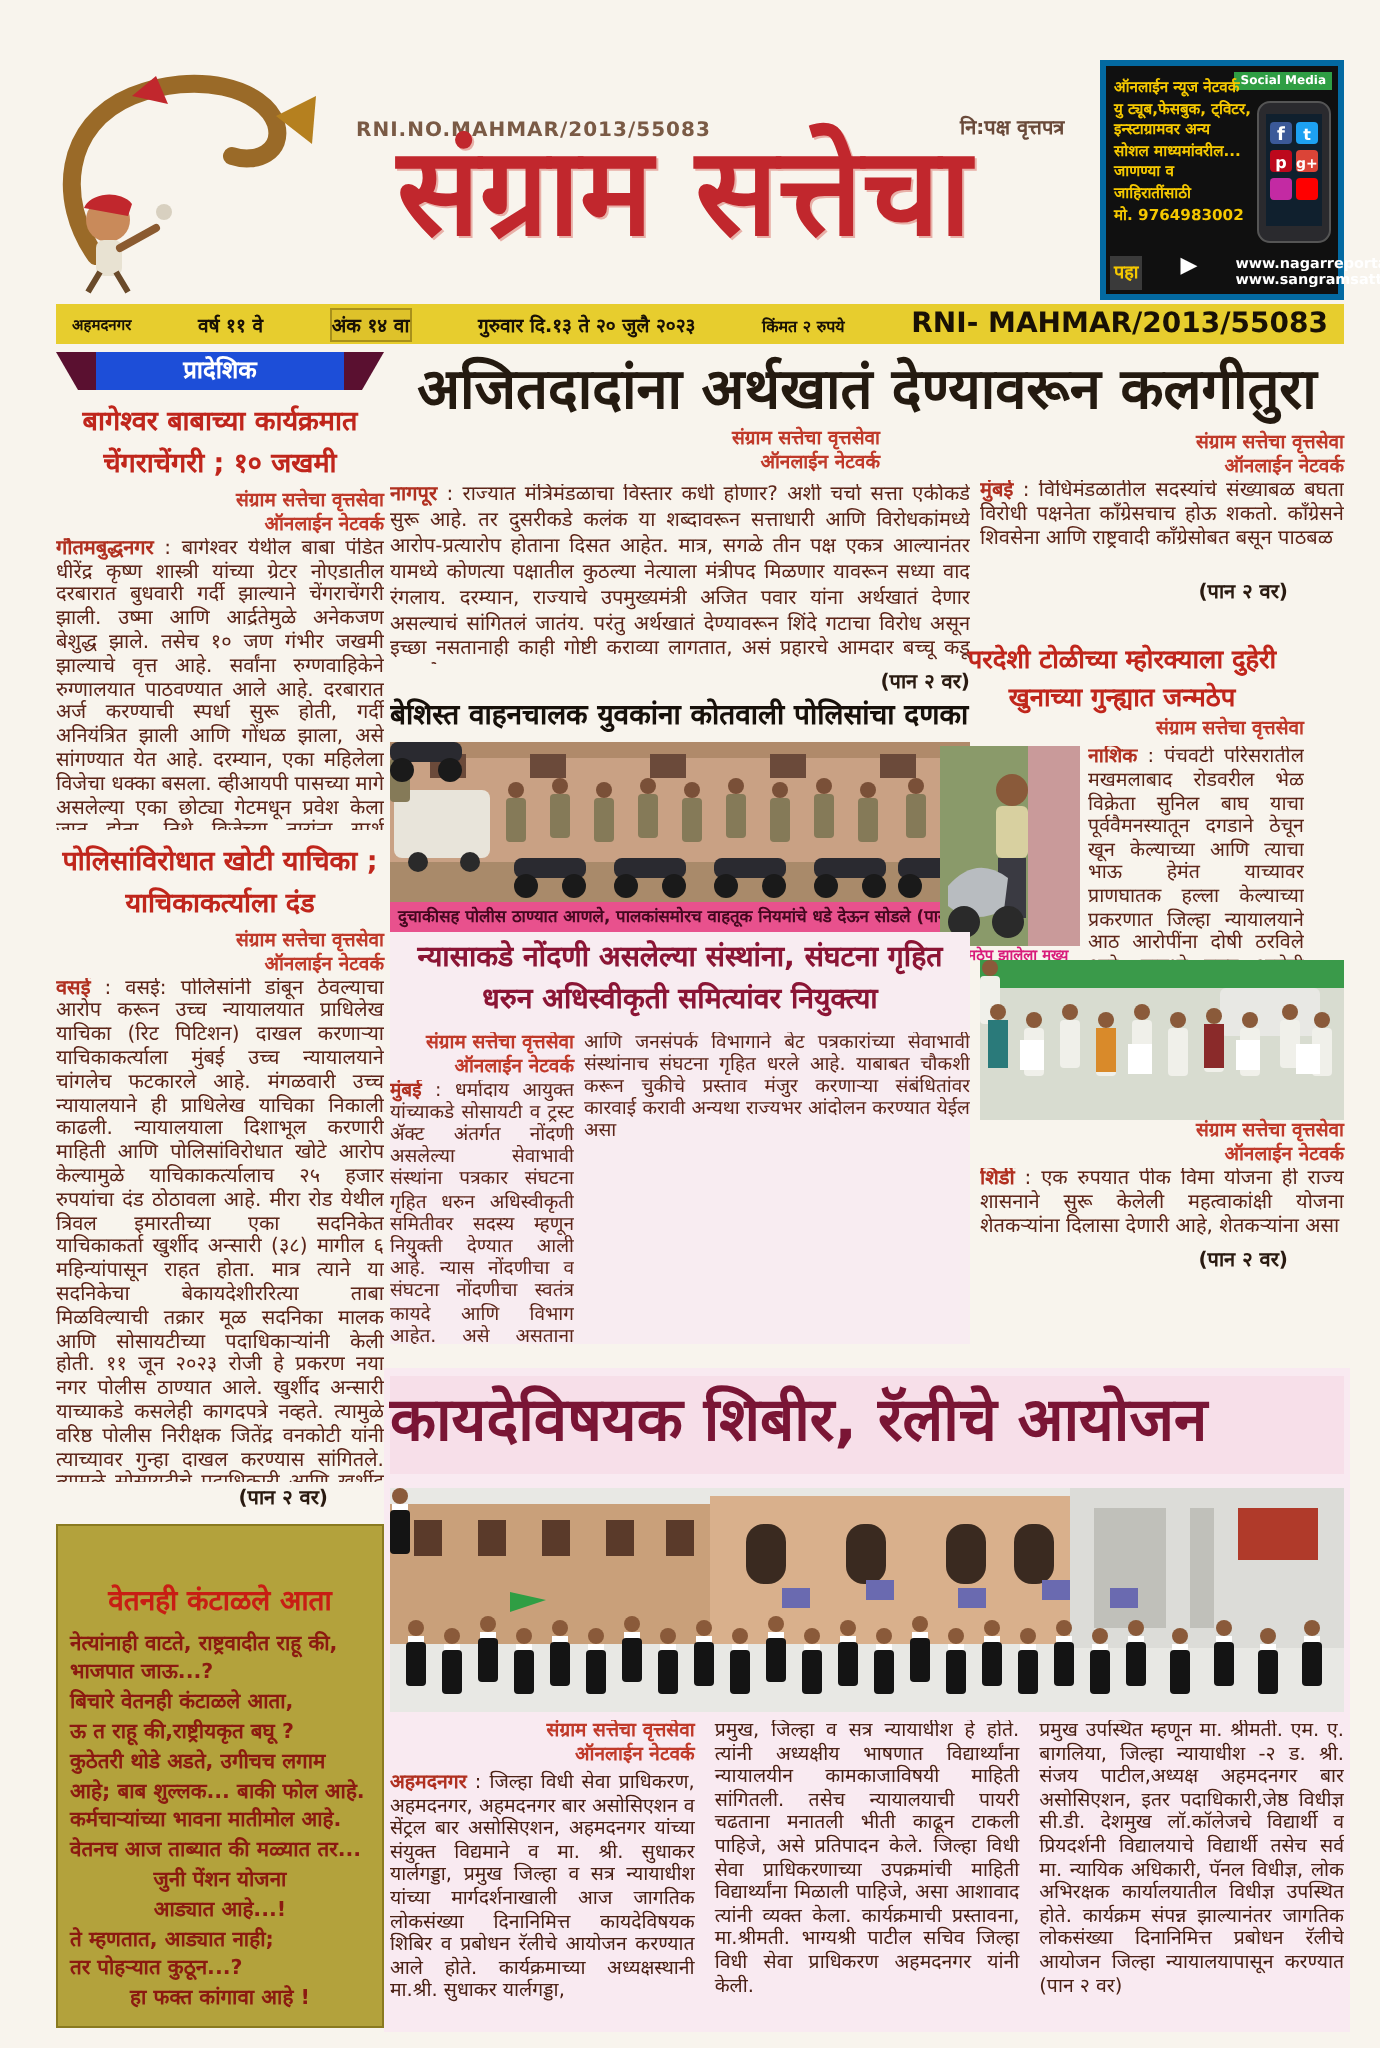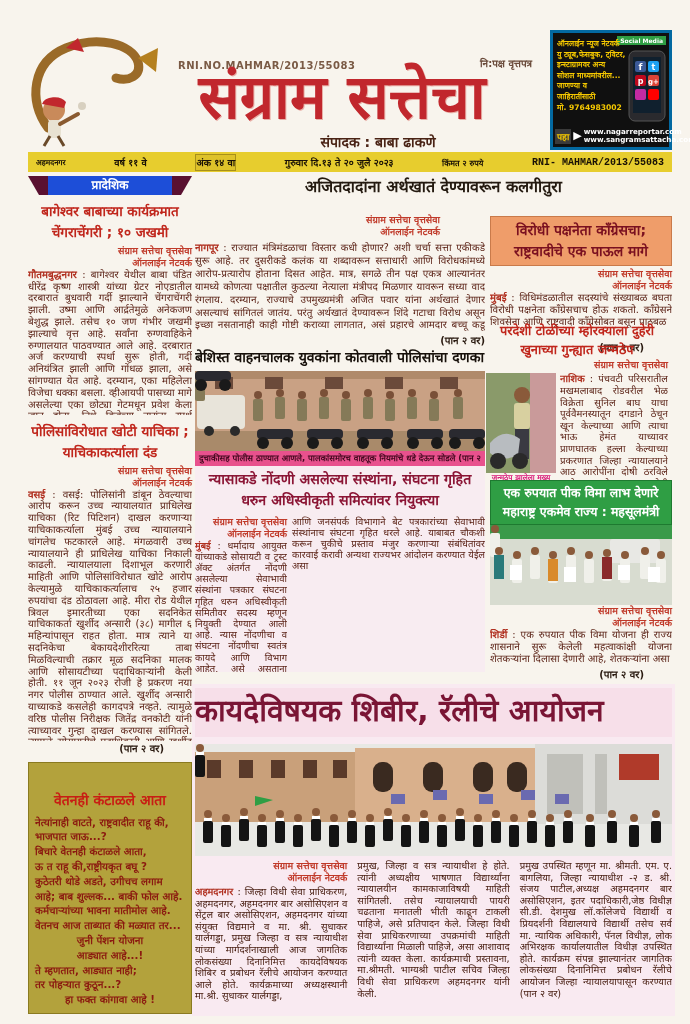--- a/index.html
+++ b/index.html
@@ -9,67 +9,67 @@
   .logo{position:absolute;left:-8px;top:8px;width:152px;height:120px;}
   .rni-top{position:absolute;left:150px;top:40px;font-size:10px;font-weight:bold;color:#7a5a45;letter-spacing:.5px;}
   .paper-title{position:absolute;left:118px;top:42px;width:392px;margin:0;text-align:center;font-size:61px;line-height:1.15;font-weight:bold;color:#c1272d;text-shadow:1px 1px 0 #e8b0a8;}
   .tagline{position:absolute;left:452px;top:36px;font-size:10px;font-weight:bold;color:#6a4a3a;}
   .editor{position:absolute;left:230px;top:112px;width:240px;text-align:center;font-size:14px;font-weight:bold;color:#4a2315;}
   .ad{position:absolute;right:0;top:10px;width:122px;height:120px;background:#101010;border:3px solid #0369a1;box-sizing:border-box;}
   .ad-tag{position:absolute;right:3px;top:3px;background:#2f9e44;color:#fff;font-size:6px;font-weight:bold;padding:1px 3px;}
   .ad-text{position:absolute;left:4px;top:6px;width:74px;}
   .ad-line{font-size:7.6px;font-weight:bold;color:#f5c800;line-height:10.6px;white-space:nowrap;}
   .ad-phone{position:absolute;right:2px;top:16px;}
-  .ad-bottom{position:absolute;left:2px;right:2px;bottom:2px;display:flex;align-items:center;gap:2px;}
+  .ad-bottom{position:absolute;left:2px;right:2px;bottom:2px;display:flex;gap:19px;}
   .ad-see{color:#f5c800;font-size:9px;font-weight:bold;background:#3a3a3a;padding:1px 2px;}
   .ad-arrow{color:#fff;font-size:11px;line-height:10px;}
   .ad-urls{flex:1;}
   .ad-url{font-size:7.2px;font-weight:bold;color:#ffffff;line-height:8.6px;white-space:nowrap;}
   
   .strip{position:absolute;left:28px;top:152px;width:644px;height:20px;background:#e7cd2e;display:flex;align-items:center;justify-content:space-between;padding:0 8px;box-sizing:border-box;font-weight:bold;color:#191105;}
   .strip .city{font-size:7.5px;}
   .strip .yr{font-size:9.5px;}
   .strip .issue{font-size:9.5px;background:#dec22a;border:1px solid #a8901a;padding:1px 0;}
   .strip .date{font-size:9.5px;}
   .strip .price{font-size:8px;}
-  .strip .rni{font-size:10px;font-family:Liberation Mono, monospace;}
+  .strip .rni{font-size:14px;}
   
   .byline{font-size:9.5px;font-weight:bold;color:#c03a2a;text-align:right;line-height:12px;}
   .dl{font-weight:bold;color:#b03020;}
   .body-txt{color:#5c2418;text-align:justify;overflow:hidden;}
   .more{text-align:right;font-weight:bold;font-size:10px;color:#2a1a10;padding-right:28px;}
   
   .leftcol{position:absolute;left:28px;top:176px;width:164px;height:840px;}
   .banner{height:19px;display:flex;}
   .banner .tri{width:20px;background:#5a1030;}
   .banner .tri.l{clip-path:polygon(0 0,100% 0,100% 100%,55% 100%);}
   .banner .tri.r{clip-path:polygon(0 0,100% 0,45% 100%,0 100%);}
   .banner .lbl{flex:1;background:#1d4ed8;color:#fff;font-size:12px;font-weight:bold;text-align:center;line-height:19px;}
   .lc-h{font-size:13.5px;font-weight:bold;color:#c0261c;text-align:center;line-height:1.55;margin:6px 0 2px;}
   .lc-body{font-size:10px;line-height:11.8px;}
   .h146{height:146px;} .h252{height:252px;}
   .poem{margin-top:7px;background:#b3a23c;border:1px solid #8a7a20;padding:7px 6px;height:236px;overflow:hidden;box-sizing:content-box;}
   .poem-title{font-size:14px;color:#c81e14;font-weight:bold;text-align:center;margin-bottom:6px;margin-top:20px;}
   .poem-line{font-size:10.3px;font-weight:bold;color:#8b1a10;line-height:14.8px;}
   .poem-sign{text-align:left;font-size:13px;font-weight:bold;color:#8b1a10;margin-top:6px;}
   
-  .lead-h{position:absolute;left:195px;top:176px;width:477px;margin:0;font-size:16px;font-weight:bold;color:#241a10;text-align:center;line-height:1.35;}
+  .lead-h{position:absolute;left:195px;top:176px;width:477px;margin:0;font-size:28px;font-weight:bold;color:#241a10;text-align:center;line-height:1.35;}
   .lead-by{position:absolute;left:240px;top:214px;width:200px;}
   .lead-body{position:absolute;left:195px;top:242px;width:290px;height:90px;font-size:10px;line-height:12.9px;}
   .lead-more{position:absolute;left:195px;top:333px;width:290px;}
   
   .opp{position:absolute;left:490px;top:216px;width:182px;}
   .opp-h{background:#ef9d6a;border:1px solid #c97a4a;color:#7a1020;font-size:14px;font-weight:bold;text-align:center;line-height:1.5;padding:3px 2px;margin:0 0 2px;}
   .opp-body{font-size:10px;line-height:12px;height:48px;}
   
   .pol-h{position:absolute;left:195px;top:347px;width:342px;margin:0;font-size:14px;font-weight:bold;color:#17100a;white-space:nowrap;overflow:hidden;}
   .pol-photo{position:absolute;left:195px;top:371px;width:290px;height:80px;}
   .pol-cap{position:absolute;left:195px;top:451px;width:290px;height:15px;background:#e8518d;color:#44081f;font-size:8.4px;font-weight:bold;text-align:center;line-height:15px;overflow:hidden;}
   
-  .mur{position:absolute;left:486px;top:321px;width:182px;}
+  .mur{position:absolute;left:470px;top:321px;width:182px;}
   .mur-h{margin:0;font-size:12.8px;font-weight:bold;color:#c0261c;text-align:center;line-height:1.5;}
   .mur-row{display:flex;gap:4px;margin-top:2px;}
   .mur-photo-wrap{width:70px;}
   .mur-cap{font-size:7.4px;font-weight:bold;color:#d81b7a;text-align:center;line-height:9px;}
   .mur-body{flex:1;font-size:9.8px;line-height:11.6px;height:112px;}
   
   .crop{position:absolute;left:490px;top:480px;width:182px;}
   .crop-h{margin:0;background:#2f9e44;border:1px solid #1e7a30;color:#fff;font-size:12.4px;font-weight:bold;text-align:center;line-height:1.5;padding:3px 2px;}
   .crop-body{font-size:10px;line-height:12px;height:38px;}
   
@@ -100,21 +100,20 @@
       <circle cx="34" cy="82" r="11" fill="#c98a5a"></circle>
       <path d="M22,76 a13 9 0 0 1 24,-2 l-2,6 z" fill="#c1272d"></path>
       <rect x="28" y="92" width="13" height="18" rx="4" fill="#e8e2d2"></rect>
       <path d="M40,96 L58,86" stroke="#8a5a30" stroke-width="4" stroke-linecap="round"></path>
       <path d="M30,108 l-6,10 M38,108 l6,10" stroke="#6a4a2a" stroke-width="3"></path>
       <circle cx="62" cy="78" r="4" fill="#d8d0c0"></circle>
     </svg>
     <div class="rni-top">RNI.NO.MAHMAR/2013/55083</div>
     <div class="tagline">नि:पक्ष वृत्तपत्र</div>
     <h1 class="paper-title">संग्राम सत्तेचा</h1>
-    <div class="editor">संपादक : बाबा ढाकणे</div>
 
     <div class="ad">
       <span class="ad-tag">Social Media</span>
       <div class="ad-text">
         <div class="ad-line">ऑनलाईन न्यूज नेटवर्क</div>
         <div class="ad-line">यु ट्यूब,फेसबुक, ट्विटर,</div>
         <div class="ad-line">इन्स्टाग्रामवर अन्य</div>
         <div class="ad-line">सोशल माध्यमांवरील...</div>
         <div class="ad-line">जाणण्या व</div>
         <div class="ad-line">जाहिरातींसाठी</div>
@@ -207,21 +206,20 @@
     <div>संग्राम सत्तेचा वृत्तसेवा</div>
       <div>ऑनलाईन नेटवर्क</div>
   </div>
   <div class="body-txt lead-body">
     <span class="dl">नागपूर</span>
     <span>: राज्यात मंत्रिमंडळाचा विस्तार कधी होणार? अशी चर्चा सत्ता एकीकडे सुरू आहे. तर दुसरीकडे कलंक या शब्दावरून सत्ताधारी आणि विरोधकांमध्ये आरोप-प्रत्यारोप होताना दिसत आहेत. मात्र, सगळे तीन पक्ष एकत्र आल्यानंतर यामध्ये कोणत्या पक्षातील कुठल्या नेत्याला मंत्रीपद मिळणार यावरून सध्या वाद रंगलाय. दरम्यान, राज्याचे उपमुख्यमंत्री अजित पवार यांना अर्थखातं देणार असल्याचं सांगितलं जातंय. परंतु अर्थखातं देण्यावरून शिंदे गटाचा विरोध असून इच्छा नसतानाही काही गोष्टी कराव्या लागतात, असं प्रहारचे आमदार बच्चू कडू म्हणाले.</span>
   </div>
   <div class="more lead-more">(पान २ वर)</div>
 
   <section class="opp">
-    <h2 class="opp-h">विरोधी पक्षनेता काँग्रेसचा; राष्ट्रवादीचे एक पाऊल मागे</h2>
     <div class="byline">
       <div>संग्राम सत्तेचा वृत्तसेवा</div>
         <div>ऑनलाईन नेटवर्क</div>
     </div>
     <div class="body-txt opp-body">
       <span class="dl">मुंबई</span>
       <span>: विधिमंडळातील सदस्यांचे संख्याबळ बघता विरोधी पक्षनेता काँग्रेसचाच होऊ शकतो. काँग्रेसने शिवसेना आणि राष्ट्रवादी काँग्रेसोबत बसून पाठबळ</span>
     </div>
     <div class="more">(पान २ वर)</div>
   </section>
@@ -287,21 +285,20 @@
       </div>
       <div class="body-txt mur-body">
         <span class="dl">नाशिक</span>
         <span>: पंचवटी परिसरातील मखमलाबाद रोडवरील भेळ विक्रेता सुनिल बाघ याचा पूर्ववैमनस्यातून दगडाने ठेचून खून केल्याच्या आणि त्याचा भाऊ हेमंत याच्यावर प्राणघातक हल्ला केल्याच्या प्रकरणात जिल्हा न्यायालयाने आठ आरोपींना दोषी ठरविले आहे. यामध्ये मुख्य आरोपी कुंदन परदेशी यास जन्मठेपेची</span>
       </div>
     </div>
     <div class="more">(पान २ वर)</div>
   </section>
 
   <section class="crop">
-    <h2 class="crop-h">एक रुपयात पीक विमा लाभ देणारे महाराष्ट्र एकमेव राज्य : महसूलमंत्री</h2>
     <svg width="182" height="80" viewBox="0 0 182 80" preserveAspectRatio="none">
       <rect width="182" height="80" fill="#d8dcd0"></rect>
       <rect width="182" height="14" fill="#3a9a4a"></rect>
       <rect x="120" y="14" width="50" height="24" rx="3" fill="#e8e8e4"></rect>
       <g id="per">
           <circle cx="5" cy="4" r="4" fill="#8a5a3a"></circle>
           <rect x="0" y="8" width="10" height="24" rx="2" fill="#f0f0ea"></rect>
         </g>
       <use href="#per" x="4" y="22"></use>
         <use href="#per" x="22" y="26"></use>

